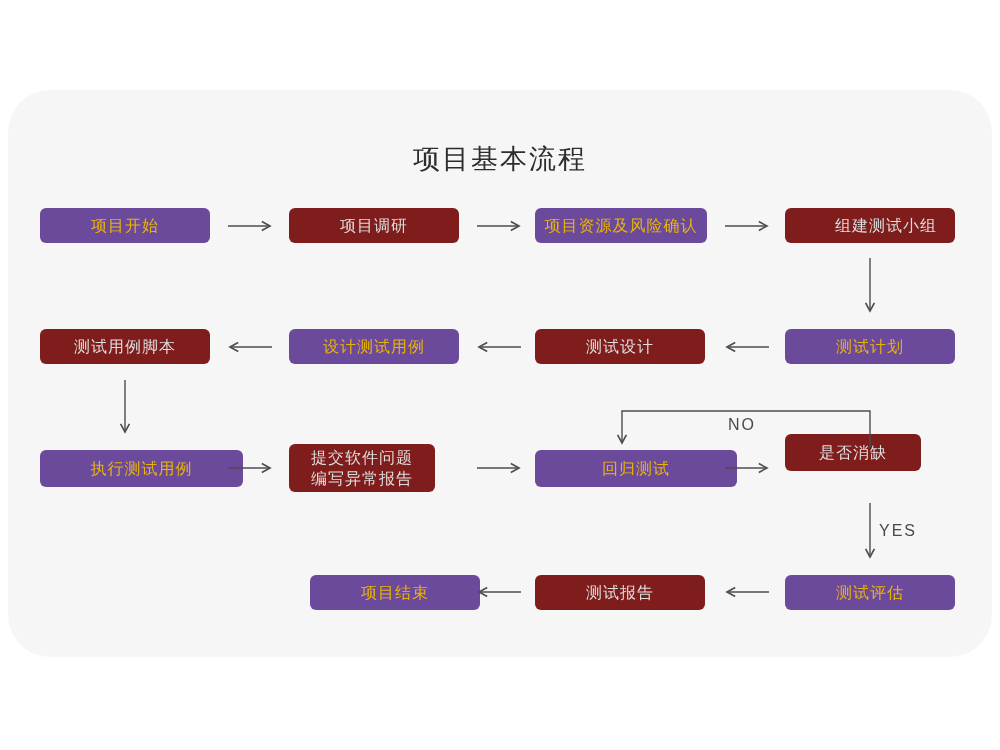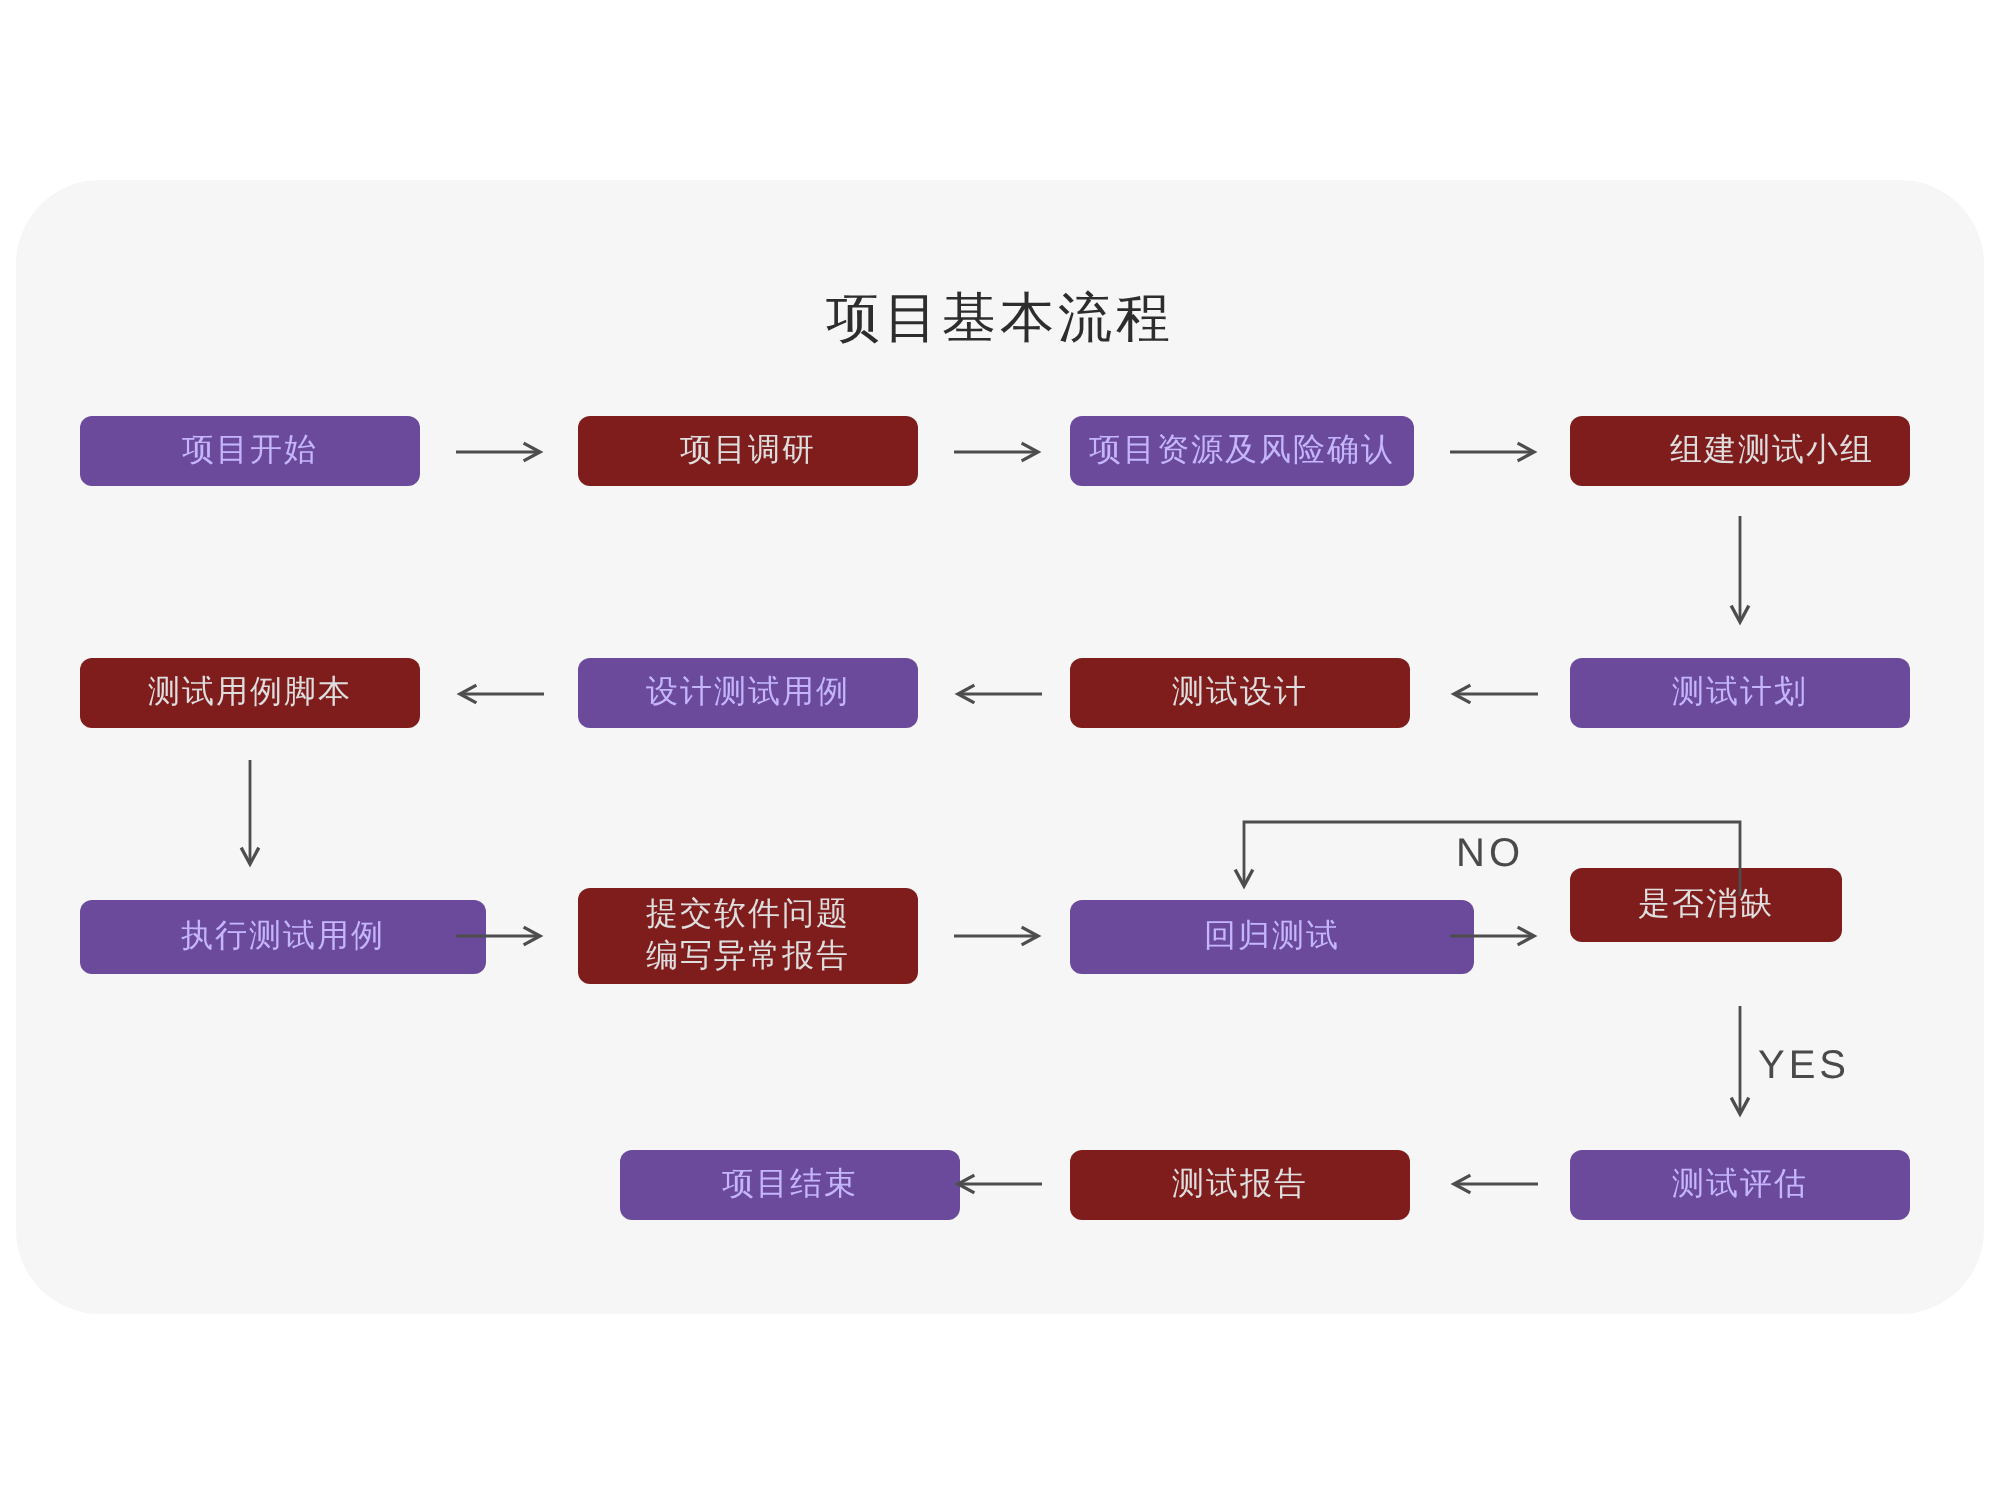--- a/index.html
+++ b/index.html
@@ -32,57 +32,57 @@
     display: flex;
     flex-direction: column;
     align-items: center;
     justify-content: center;
     border-radius: 6px;
     font-size: 16px;
     line-height: 21px;
     letter-spacing: 1px;
     text-align: center;
   }
-  .node.purple { background: #6b4a9c; color: #c4b5fd; text-align: center; }
+  .node.purple { background: #6b4a9c; color: #eab308; text-align: center; }
   .node.gray   { background: #7f1d1d; color: #dedede; }
 
   
   .n-project-start     { left: 40px;  top: 208px; width: 170px; height: 35px; }
   .n-project-research  { left: 289px; top: 208px; width: 170px; height: 35px; }
   .n-resource-risk     { left: 535px; top: 208px; width: 172px; height: 35px; }
   .n-build-test-team   { left: 785px; top: 208px; width: 170px; height: 35px; padding-left: 32px; }
 
   .n-test-case-script  { left: 40px;  top: 329px; width: 170px; height: 35px; }
   .n-design-test-cases { left: 289px; top: 329px; width: 170px; height: 35px; }
   .n-test-design       { left: 535px; top: 329px; width: 170px; height: 35px; }
   .n-test-plan         { left: 785px; top: 329px; width: 170px; height: 35px; }
 
   .n-execute-test-cases{ left: 40px;  top: 450px; width: 203px; height: 37px; }
-  .n-submit-issues     { left: 289px; top: 444px; width: 170px; height: 48px; }
+  .n-submit-issues     { left: 289px; top: 444px; width: 146px; height: 48px; }
   .n-regression-test   { left: 535px; top: 450px; width: 202px; height: 37px; }
   .n-defect-resolved   { left: 785px; top: 434px; width: 136px; height: 37px; }
 
   .n-project-end       { left: 289px; top: 575px; width: 170px; height: 35px; margin-left: 21px; }
   .n-test-report       { left: 535px; top: 575px; width: 170px; height: 35px; }
   .n-test-evaluation   { left: 785px; top: 575px; width: 170px; height: 35px; }
 
   svg.arrows {
     position: absolute;
     left: 0; top: 0;
     width: 1000px; height: 750px;
     pointer-events: none;
   }
   svg.arrows line, svg.arrows polyline {
     stroke: #4d4d4d;
     stroke-width: 1.4;
     fill: none;
   }
   .edge-label {
     position: absolute;
-    font-size: 20px;
+    font-size: 16px;
     color: #4a4a4a;
     letter-spacing: 2px;
   }
   .no-label  { left: 728px; top: 416px; }
   .yes-label { left: 879px; top: 522px; }
 </style>
 </head>
 <body>
 
 <div class="card"></div>

